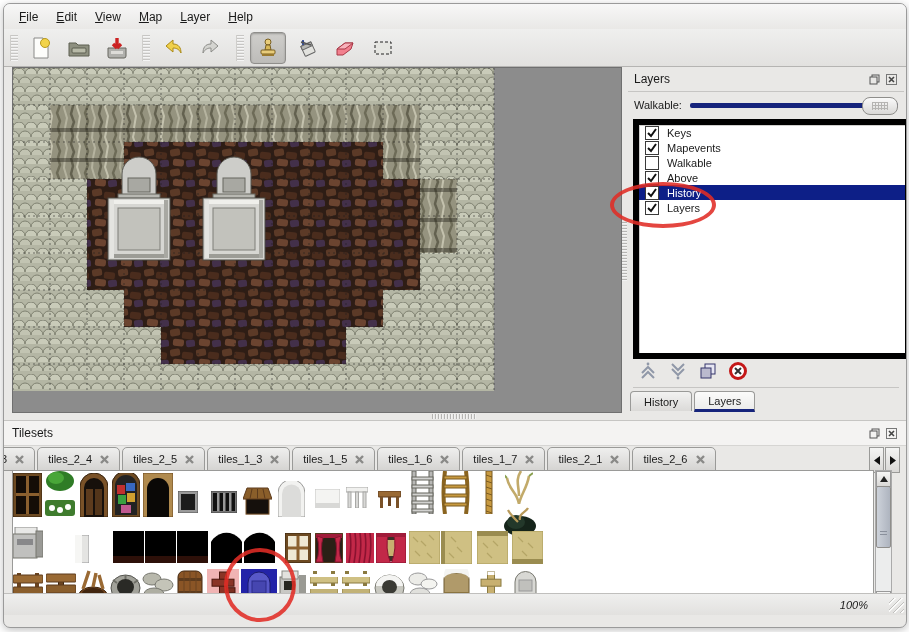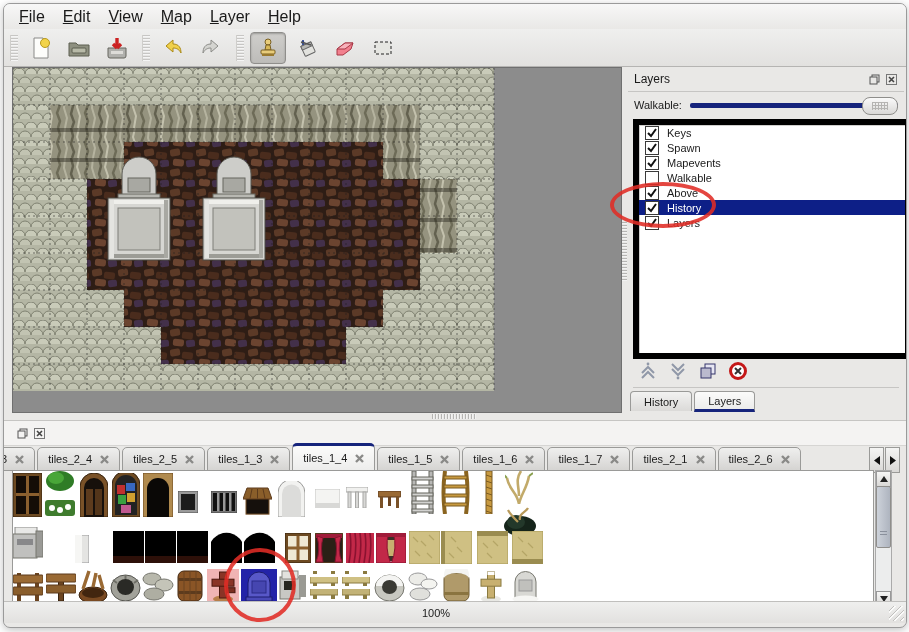--- a/index.html
+++ b/index.html
@@ -2,21 +2,21 @@
 <html><head>
 <meta charset="utf-8">
 <style>
   html,body{margin:0;padding:0;background:#fff;font-family:"Liberation Sans","DejaVu Sans",sans-serif;}
   #stage{position:relative;width:909px;height:632px;background:#fff;overflow:hidden;}
   .window{position:absolute;left:3px;top:3px;width:902px;height:623px;background:#e9e8e6;
           border:1px solid #9a9a9a;border-radius:7px;box-shadow:0 2px 8px rgba(0,0,0,.25);overflow:hidden;}
   
   .menubar{position:absolute;left:0;top:0;right:0;height:25px;display:flex;align-items:center;
            padding-left:6px;background:linear-gradient(#f7f7f7,#e9e8e6);}
-  .menu-item{padding:3px 9px;font-size:16px;color:#1a1a1a;cursor:default;}
+  .menu-item{padding:3px 9px;font-size:12px;color:#1a1a1a;cursor:default;}
   .menu-item u{text-decoration:underline;}
   
   .toolbar{position:absolute;left:0;top:25px;right:0;height:37px;display:flex;align-items:center;
            background:linear-gradient(#efefee,#e2e1df);border-bottom:1px solid #b5b4b2;}
   .tgrip{width:7px;height:26px;margin:0 4px 0 6px;
          background:repeating-linear-gradient(to bottom,#c7c6c4 0 1px,#f5f5f5 1px 2px,transparent 2px 3px);
          border-left:1px solid #cfcecb;}
   .tbtn{width:34px;height:30px;display:flex;align-items:center;justify-content:center;border-radius:4px;margin:0 2px;}
   .tbtn.selected{background:linear-gradient(#cfcecb,#bdbcb9);border:1px solid #8f8e8b;box-shadow:inset 0 1px 2px rgba(0,0,0,.25);}
   
@@ -71,22 +71,22 @@
               border:1px solid #9a9a98;overflow:visible;}
   .tile{position:absolute;}
   .ts-scroll{position:absolute;left:871px;top:466px;width:15px;height:136px;border:1px solid #aaa;background:#eceded;}
   .sarrow{position:absolute;left:0;width:13px;height:14px;border:1px solid #999;
           background:linear-gradient(#f6f6f5,#d9d8d6);display:flex;align-items:center;justify-content:center;font-size:8px;color:#222;}
   .sthumb{position:absolute;left:0;top:15px;width:13px;height:60px;border:1px solid #8f8e8b;border-radius:2px;
           background:linear-gradient(to right,#cdd2da,#aeb4bf);}
   .sthumb i{position:absolute;left:3px;top:44px;width:7px;height:6px;
           background:repeating-linear-gradient(to bottom,#8a909c 0 1px,transparent 1px 3px);}
   
-  .statusbar{position:absolute;left:0;bottom:4px;right:0;height:21px;background:linear-gradient(#efefee,#e2e1df);
-             border-top:1px solid #c0bfbd;display:flex;align-items:center;justify-content:center;}
+  .statusbar{position:absolute;left:0;bottom:12px;right:0;height:21px;background:linear-gradient(#efefee,#e2e1df);
+             border-top:1px solid #c0bfbd;display:flex;align-items:center;justify-content:flex-end;font-style:italic;}
   .zoom-label{font-size:11px;color:#1a1a1a;margin-right:38px;}
   .sizegrip{position:absolute;right:2px;bottom:2px;width:15px;height:15px;
             background:repeating-linear-gradient(135deg,transparent 0 3px,#c0bfbd 3px 4px,#fbfbfa 4px 5px);}
   
   .red-ellipse{position:absolute;border:4px solid rgba(224,44,38,.88);border-radius:50%;z-index:50;pointer-events:none;}
   svg{display:block;}
 </style>
 </head>
 <body>
 <div id="stage">
@@ -344,28 +344,20 @@
               </svg>
             </span>
             <span>Keys</span>
           </div>
           <div class="layer-row">
             <span class="cb">
               <svg width="10" height="10">
                 <path d="M1,5 L4,8 L9,1" stroke="#111" stroke-width="2" fill="none"></path>
               </svg>
             </span>
-            <span>Spawn</span>
-          </div>
-          <div class="layer-row">
-            <span class="cb">
-              <svg width="10" height="10">
-                <path d="M1,5 L4,8 L9,1" stroke="#111" stroke-width="2" fill="none"></path>
-              </svg>
-            </span>
             <span>Mapevents</span>
           </div>
           <div class="layer-row">
             <span class="cb"></span>
             <span>Walkable</span>
           </div>
           <div class="layer-row">
             <span class="cb">
               <svg width="10" height="10">
                 <path d="M1,5 L4,8 L9,1" stroke="#111" stroke-width="2" fill="none"></path>
@@ -420,20 +412,21 @@
           <div class="dtab">History</div>
           <div class="dtab active">Layers</div>
         </div>
   </div>
 
   <div class="hsplit">
         <div class="grip"></div>
       </div>
 
   <div class="ts-header">
+    <span class="dock-title">Tilesets</span>
     <span class="winbtn">
           <svg width="11" height="11">
             <rect x="3" y="1" width="7" height="7" fill="none" stroke="#555"></rect>
             <rect x="1" y="3" width="7" height="7" fill="#f4f3f2" stroke="#555"></rect>
           </svg>
         </span>
     <span class="winbtn">
           <svg width="11" height="11">
             <rect x="0.5" y="0.5" width="10" height="10" fill="none" stroke="#777"></rect>
             <path d="M3,3 L8,8 M8,3 L3,8" stroke="#444" stroke-width="1.6"></path>
@@ -461,28 +454,20 @@
         <div class="ts-tab">
           <span>tiles_2_5</span>
           <span class="ts-x">
             <svg width="9" height="9">
               <path d="M1,1 L8,8 M8,1 L1,8" stroke="#8a8a88" stroke-width="2.4"></path>
             </svg>
           </span>
         </div>
         <div class="ts-tab">
           <span>tiles_1_3</span>
-          <span class="ts-x">
-            <svg width="9" height="9">
-              <path d="M1,1 L8,8 M8,1 L1,8" stroke="#8a8a88" stroke-width="2.4"></path>
-            </svg>
-          </span>
-        </div>
-        <div class="ts-tab active">
-          <span>tiles_1_4</span>
           <span class="ts-x">
             <svg width="9" height="9">
               <path d="M1,1 L8,8 M8,1 L1,8" stroke="#8a8a88" stroke-width="2.4"></path>
             </svg>
           </span>
         </div>
         <div class="ts-tab">
           <span>tiles_1_5</span>
           <span class="ts-x">
             <svg width="9" height="9">

